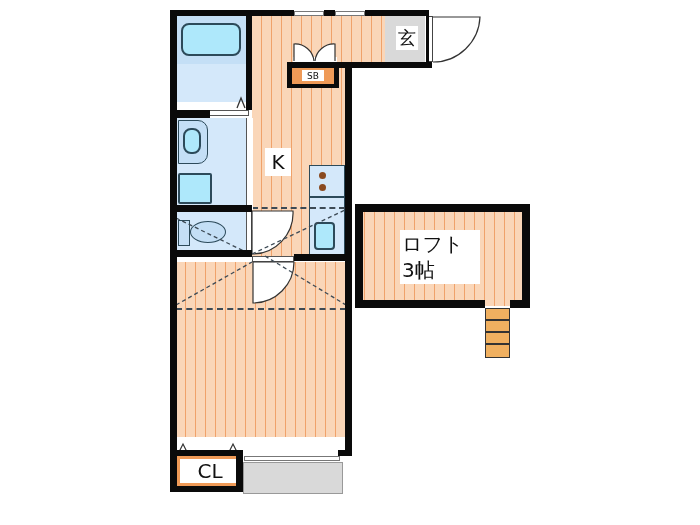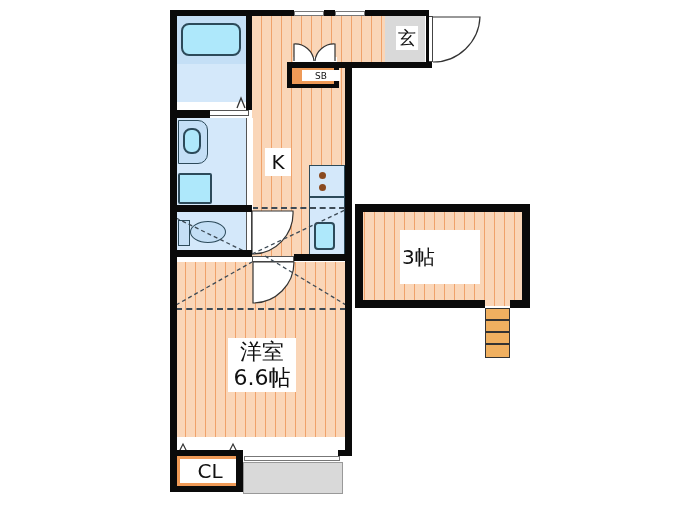--- a/index.html
+++ b/index.html
@@ -45,21 +45,21 @@
 
   <div class="abs floor-gray" style="left:385px;top:16px;width:40px;height:46px;"></div>
   <div class="label-box" style="left:396px;top:26px;width:22px;height:24px;font-size:18px;">玄</div>
   <div class="abs" style="left:428px;top:16px;width:5px;height:46px;background:#fff;border:1px solid #444;"></div>
   <svg style="left:432px;top:16px;" width="52" height="48">
     <path d="M1 1 L48 1 A47 47 0 0 1 1 46" fill="#fff" stroke="#333" stroke-width="1.2"></path>
   </svg>
 
   <div class="abs" style="left:287px;top:62px;width:52px;height:26px;background:#0a0a0a;"></div>
   <div class="abs" style="left:292px;top:68px;width:42px;height:16px;background:#ef9a57;"></div>
-  <div class="label-box" style="left:302px;top:70px;width:38px;height:11px;font-size:9px;">SB</div>
+  <div class="label-box" style="left:302px;top:70px;width:22px;height:11px;font-size:9px;">SB</div>
   <svg style="left:293px;top:41px;" width="44" height="22">
     <rect x="0" y="16" width="44" height="5" fill="#fff"></rect>
     <path d="M1 20 L1 3 A19 19 0 0 1 21 20" fill="#fff" stroke="#333" stroke-width="1.2"></path>
     <path d="M42 20 L42 3 A19 19 0 0 0 22 20" fill="#fff" stroke="#333" stroke-width="1.2"></path>
   </svg>
 
   <div class="abs" style="left:294px;top:11px;width:30px;height:5px;background:#fff;border:1px solid #777;"></div>
   <div class="abs" style="left:335px;top:11px;width:30px;height:5px;background:#fff;border:1px solid #777;"></div>
 
   <div class="label-box" style="left:265px;top:148px;width:26px;height:28px;font-size:20px;">K</div>
@@ -75,24 +75,20 @@
   <svg style="left:252px;top:210px;" width="44" height="46">
     <path d="M0 1 L41 1 A41 41 0 0 1 0 44 Z" fill="#fff" stroke="#333" stroke-width="1.2"></path>
   </svg>
 
   <div class="abs floor-wood" style="left:176px;top:262px;width:170px;height:175px;"></div>
   <div class="dash" style="left:176px;top:308px;width:170px;"></div>
   <div class="abs" style="left:252px;top:256px;width:42px;height:6px;background:#fff;border:1px solid #555;"></div>
   <svg style="left:252px;top:262px;" width="46" height="44">
     <path d="M1 0 L1 41 A41 41 0 0 0 42 0 Z" fill="#fff" stroke="#333" stroke-width="1.2"></path>
   </svg>
-  <div class="label-box" style="left:228px;top:338px;width:68px;height:54px;flex-direction:column;font-size:22px;line-height:26px;">
-    <span>洋室</span>
-    <span>6.6帖</span>
-  </div>
 
   <svg style="left:0;top:0;" width="700" height="525">
     <g stroke="#3d4a55" stroke-width="1.3" stroke-dasharray="4 3" fill="none">
       <line x1="176" y1="218" x2="250" y2="254"></line>
       <line x1="252" y1="254" x2="345" y2="210"></line>
       <line x1="176" y1="305" x2="252" y2="262"></line>
       <line x1="265" y1="256" x2="346" y2="305"></line>
     </g>
   </svg>
 
@@ -127,20 +123,21 @@
   <div class="wall" style="left:236px;top:450px;width:7px;height:42px;"></div>
   <div class="wall" style="left:170px;top:486px;width:73px;height:6px;"></div>
 
   <div class="abs floor-wood" style="left:355px;top:206px;width:172px;height:100px;"></div>
   <div class="wall" style="left:355px;top:204px;width:175px;height:8px;"></div>
   <div class="wall" style="left:355px;top:204px;width:8px;height:104px;"></div>
   <div class="wall" style="left:522px;top:204px;width:8px;height:104px;"></div>
   <div class="wall" style="left:355px;top:300px;width:130px;height:8px;"></div>
   <div class="wall" style="left:510px;top:300px;width:20px;height:8px;"></div>
   <div class="label-box" style="left:400px;top:230px;width:78px;height:54px;flex-direction:column;align-items:flex-start;padding-left:2px;font-size:20px;line-height:26px;">
+    <span>ロフト</span>
     <span>3帖</span>
   </div>
 
   <div class="abs" style="left:485px;top:308px;width:25px;height:50px;background:#f0b060;border:1.5px solid #333;">
     <div class="abs" style="left:0;top:10px;width:100%;height:2px;background:#333;"></div>
     <div class="abs" style="left:0;top:22px;width:100%;height:2px;background:#333;"></div>
     <div class="abs" style="left:0;top:34px;width:100%;height:2px;background:#333;"></div>
   </div>
 </div>
 

